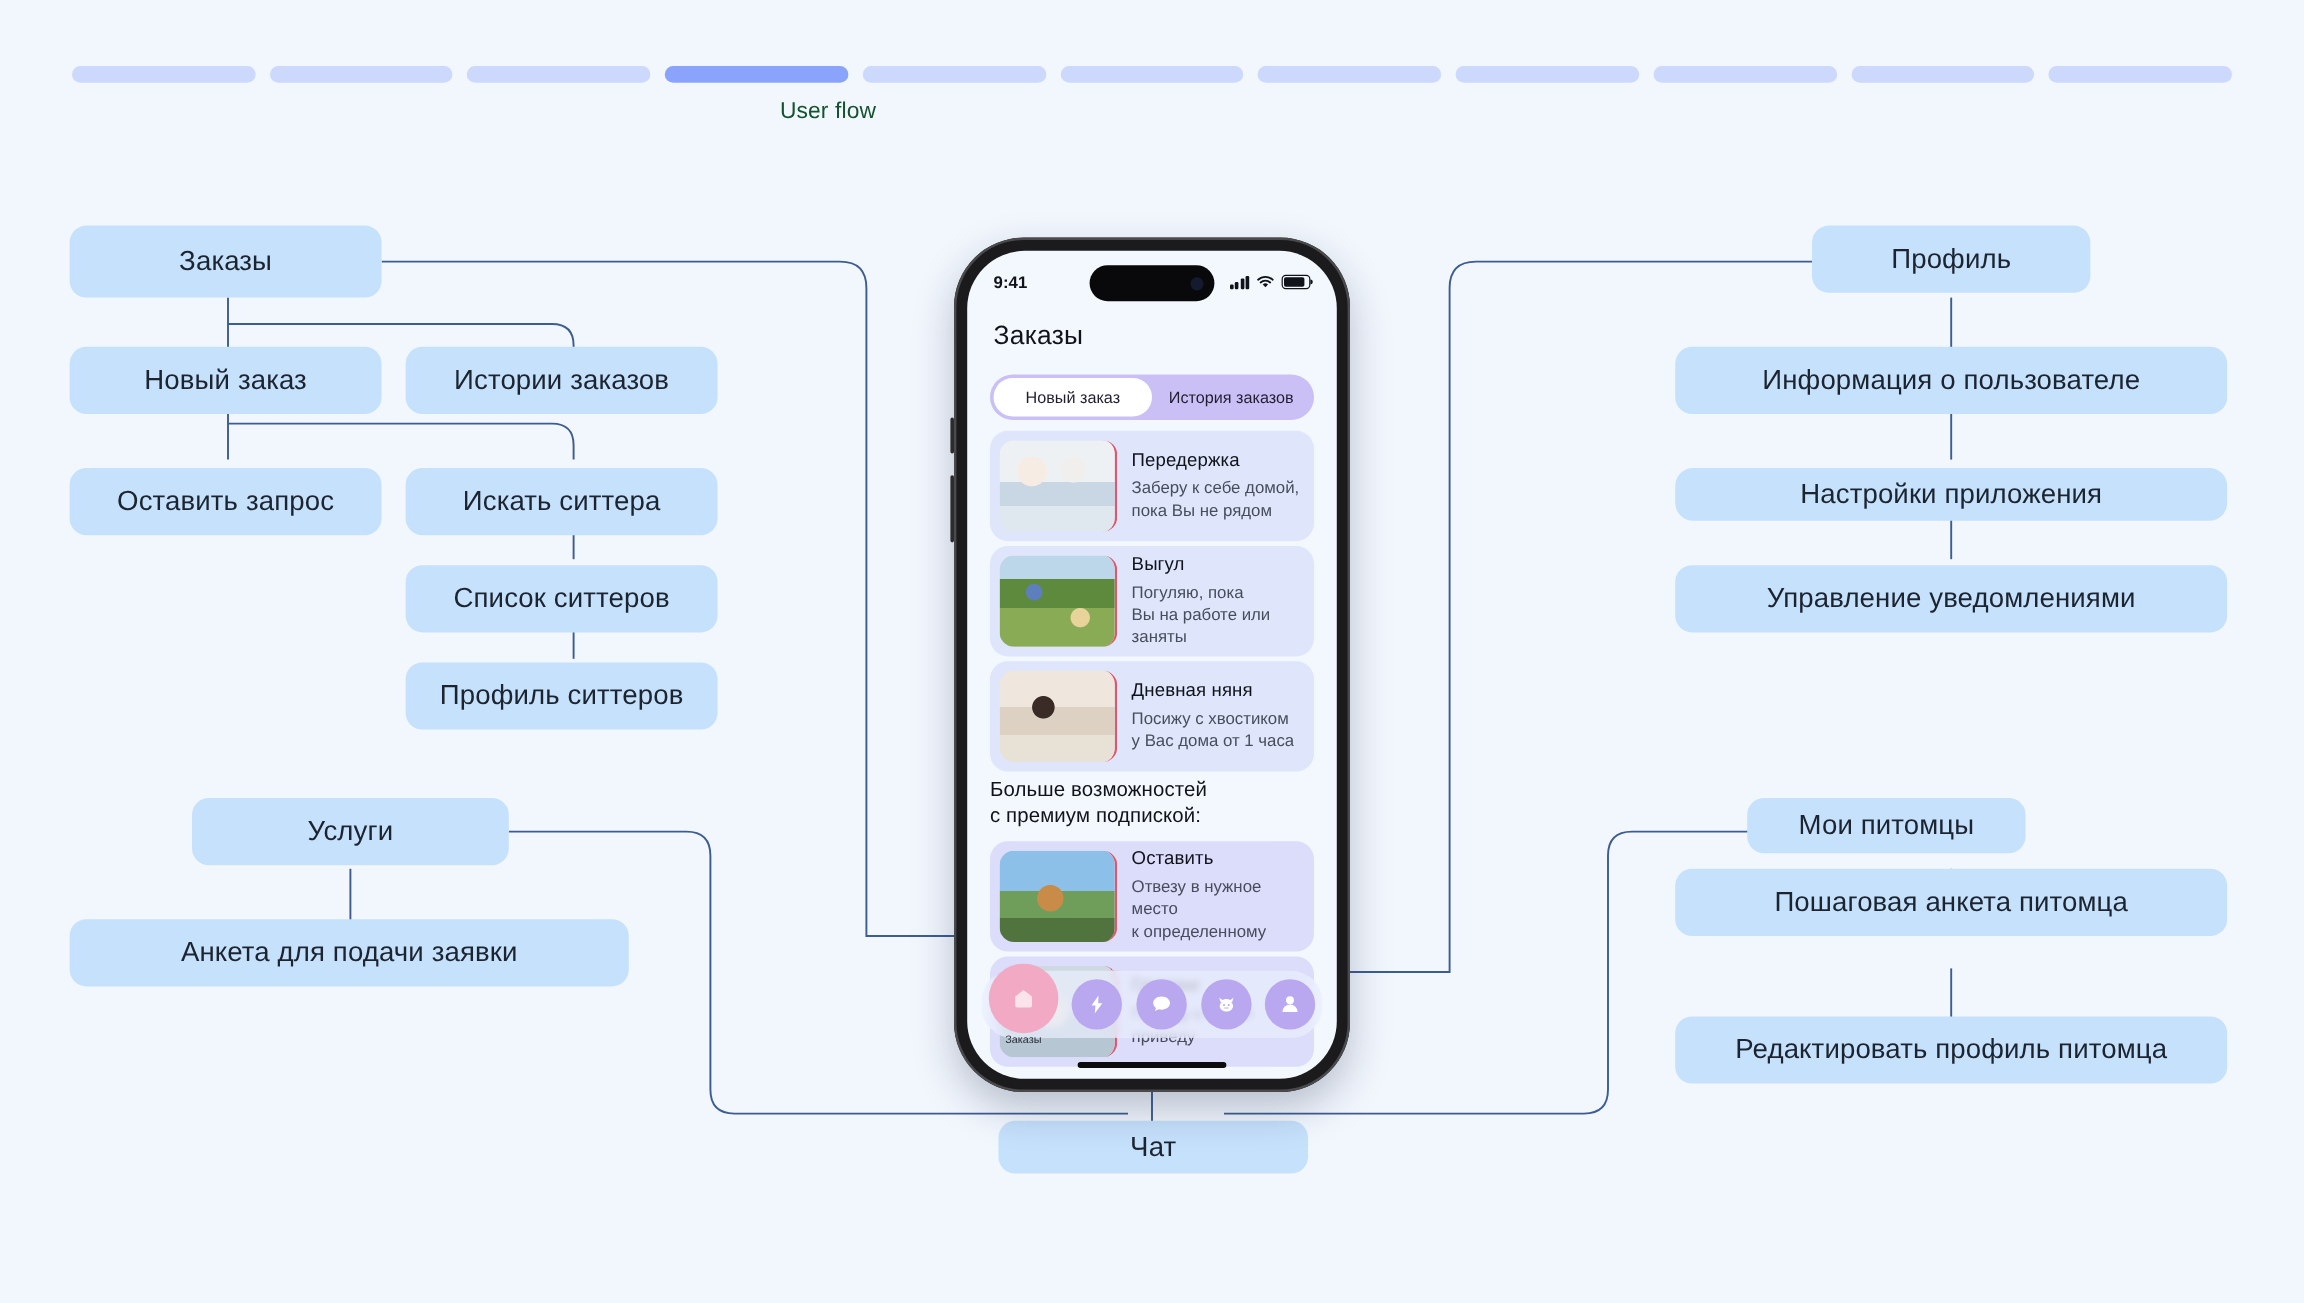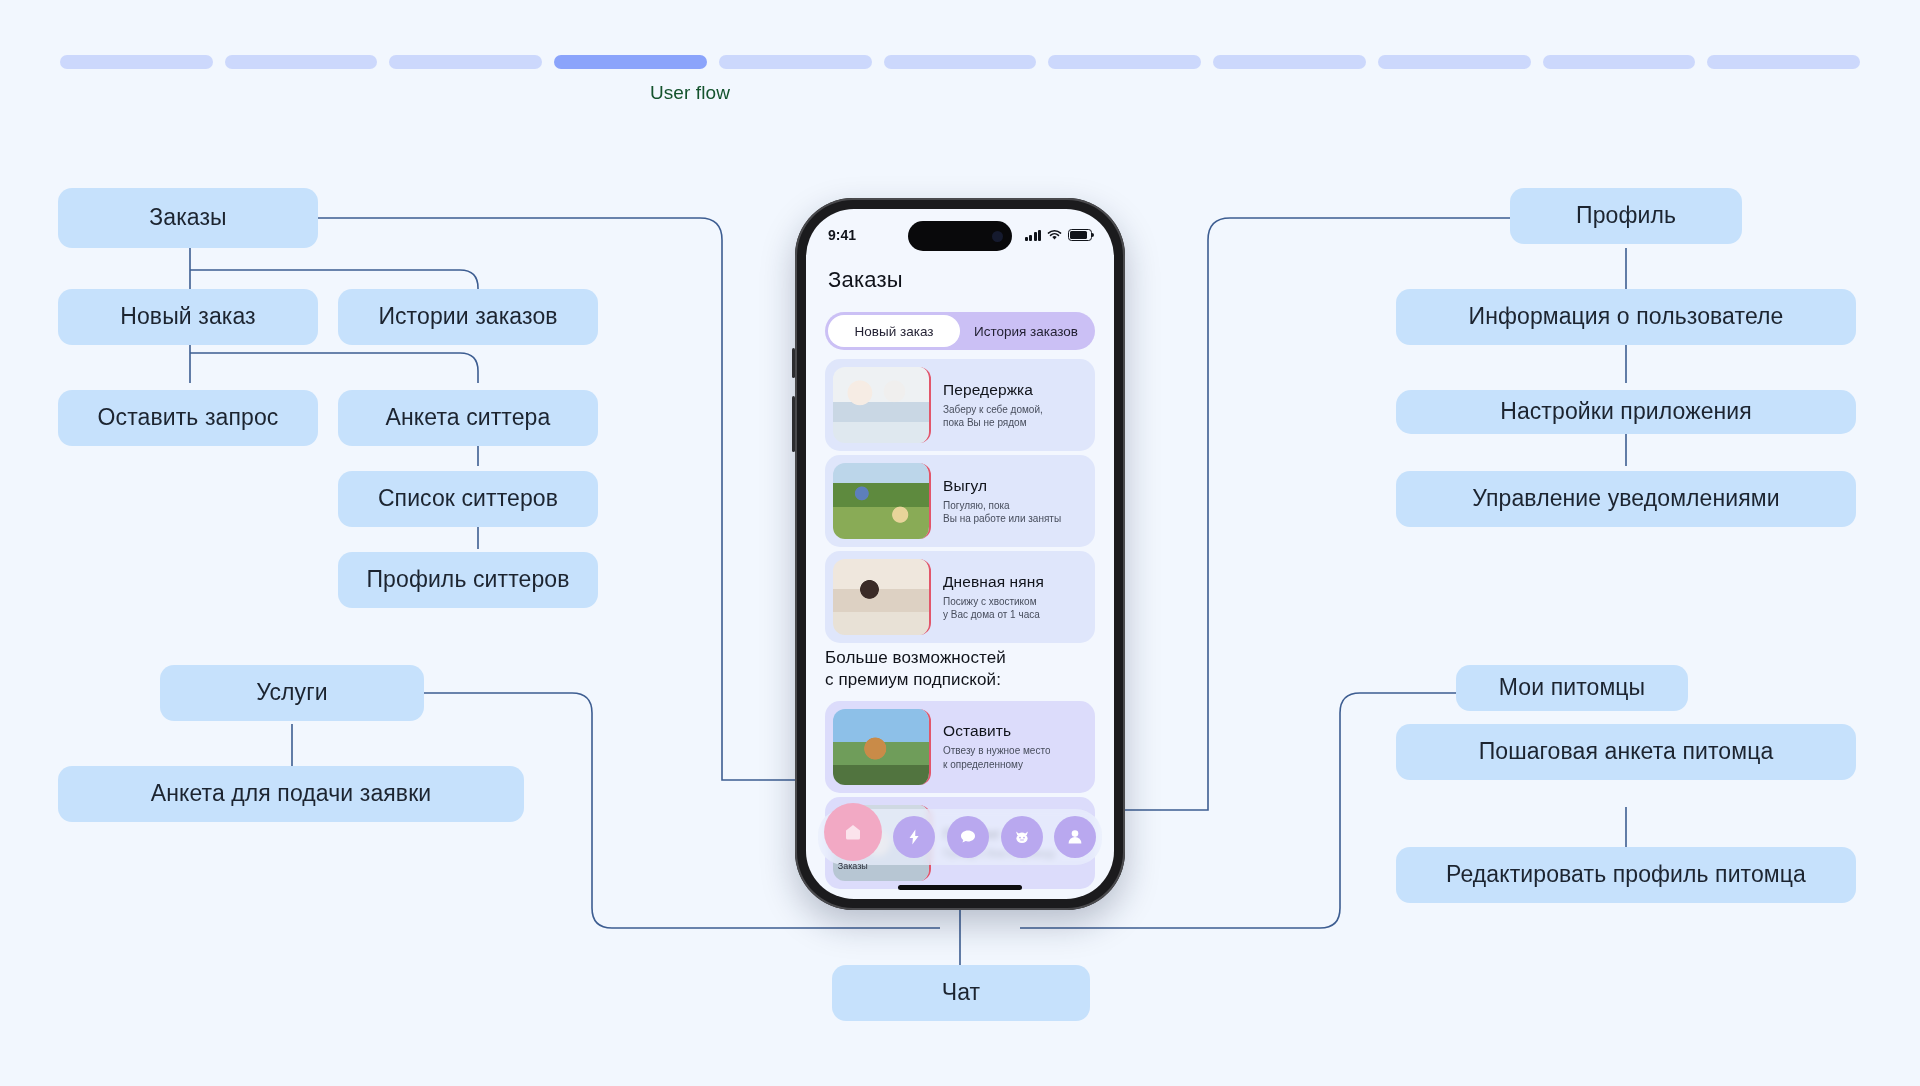--- a/index.html
+++ b/index.html
@@ -111,21 +111,21 @@
     margin-bottom: 4px; display: flex; align-items: center; padding: 8px; overflow: hidden;
   }
   .svc-card.premium { background: #dcdcfb; }
   .thumb {
     width: 98px; height: 76px; border-radius: 12px; flex: none; overflow: hidden; position: relative;
     border-right: 2px solid #e2566a;
   }
   .thumb .sky   { position: absolute; inset: 0; }
   .svc-text { padding-left: 12px; overflow: hidden; }
   .svc-title { font-size: 15.5px; color: #10131a; margin-bottom: 4px; letter-spacing: .1px; }
-  .svc-desc  { font-size: 10px; color: #474d5c; line-height: 1.35; }
+  .svc-desc  { font-size: 14px; color: #474d5c; line-height: 1.35; }
   .premium-head {
     font-size: 17px; color: #10131a; line-height: 1.28; margin: 4px 0 10px 0; letter-spacing: .1px;
   }
 
   
   .ph-hostel { background:
       radial-gradient(circle at 28% 34%, #f6ece4 0 14%, transparent 15%),
       radial-gradient(circle at 64% 32%, #f0efee 0 13%, transparent 14%),
       linear-gradient(#eef1f3 0 46%, #c9d7e4 46% 72%, #dfe8ef 72% 100%); }
   .ph-walk { background:
@@ -221,21 +221,21 @@
   </svg>
 
   <div class="node" style="left:58px;  top:188px; width:260px; height:60px;">Заказы</div>
 
   <div class="node" style="left:58px;  top:289px; width:260px; height:56px;">Новый заказ</div>
 
   <div class="node" style="left:338px; top:289px; width:260px; height:56px;">Истории заказов</div>
 
   <div class="node" style="left:58px;  top:390px; width:260px; height:56px;">Оставить запрос</div>
 
-  <div class="node" style="left:338px; top:390px; width:260px; height:56px;">Анкета ситтера</div>
+  <div class="node" style="left:338px; top:390px; width:260px; height:56px;">Искать ситтера</div>
 
   <div class="node" style="left:338px; top:471px; width:260px; height:56px;">Список ситтеров</div>
 
   <div class="node" style="left:338px; top:552px; width:260px; height:56px;">Профиль ситтеров</div>
 
   <div class="node" style="left:160px; top:665px; width:264px; height:56px;">Услуги</div>
 
   <div class="node" style="left:58px;  top:766px; width:466px; height:56px;">Анкета для подачи заявки</div>
 
   <div class="node" style="left:1510px; top:188px; width:232px; height:56px;">Профиль</div>
@@ -245,21 +245,21 @@
   <div class="node" style="left:1396px; top:390px; width:460px; height:44px;border-radius:15px;">Настройки приложения</div>
 
   <div class="node" style="left:1396px; top:471px; width:460px; height:56px;">Управление уведомлениями</div>
 
   <div class="node" style="left:1456px; top:665px; width:232px; height:46px;">Мои питомцы</div>
 
   <div class="node" style="left:1396px; top:724px; width:460px; height:56px;">Пошаговая анкета питомца</div>
 
   <div class="node" style="left:1396px; top:847px; width:460px; height:56px;">Редактировать профиль питомца</div>
 
-  <div class="node" style="left:832px; top:965px; width:258px; height:56px;">Чат</div>
+  <div class="node" style="left:832px; top:934px; width:258px; height:44px;">Чат</div>
 
   <div class="phone">
     <div class="screen">
 
       <div class="statusbar">
         <div>9:41</div>
         <div class="status-right">
           <div class="bars">
             <i></i>
               <i></i>

